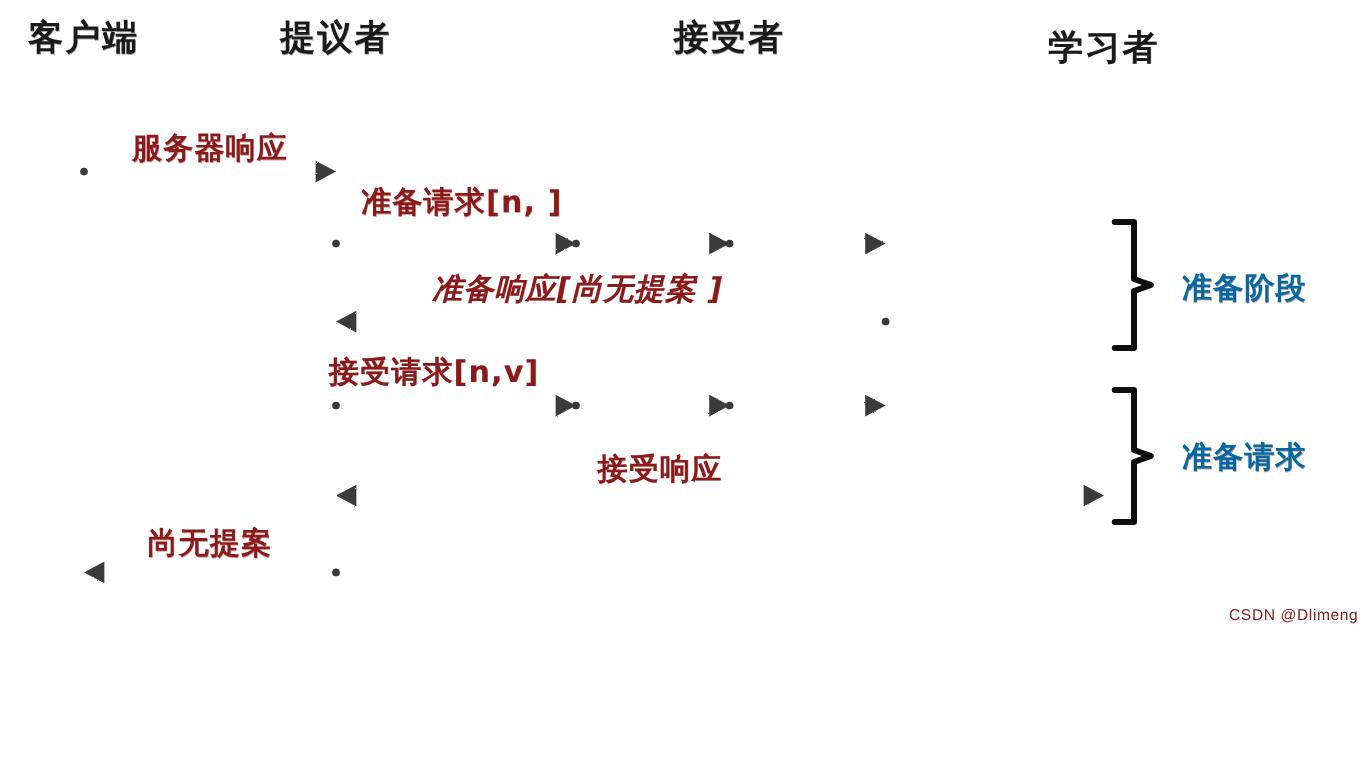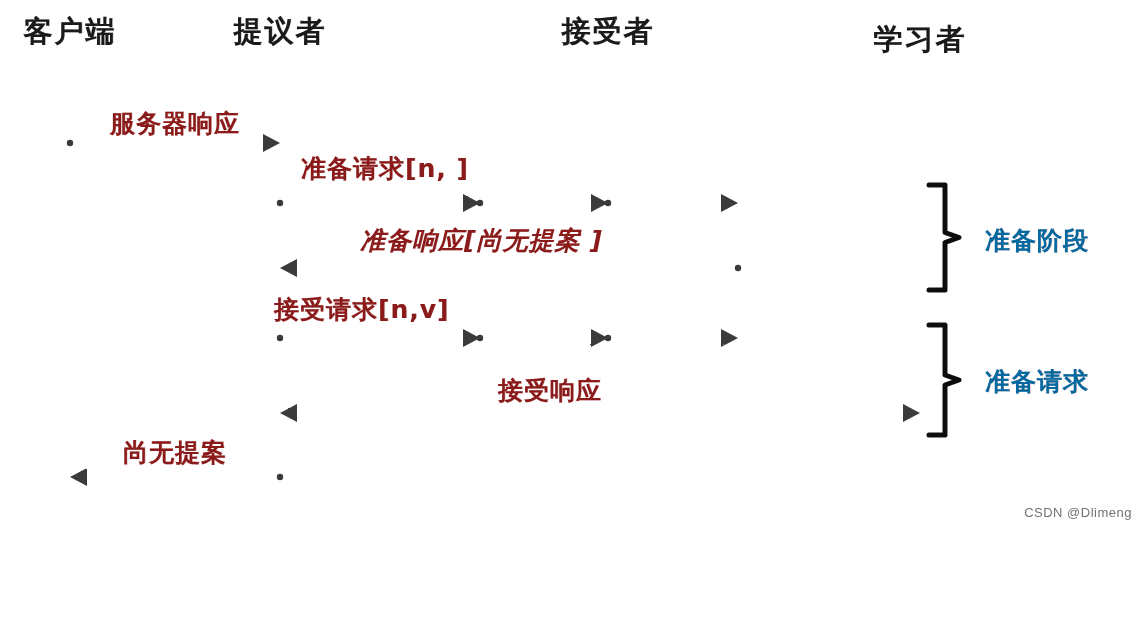--- a/index.html
+++ b/index.html
@@ -56,21 +56,21 @@
     font-weight: 700;
     letter-spacing: 1px;
     white-space: nowrap;
     transform: translateY(-50%);
     text-shadow: 0.4px 0.4px 0 rgba(139,26,26,0.4);
   }
   #watermark {
     position: absolute;
     right: 10px;
     bottom: 8px;
-    color: #737373;
+    color: #7f1d1d;
     font-family: "Liberation Sans", sans-serif;
     font-size: 13px;
     letter-spacing: 0.5px;
     white-space: nowrap;
   }
 </style>
 </head>
 <body>
 
 <div id="stage">

